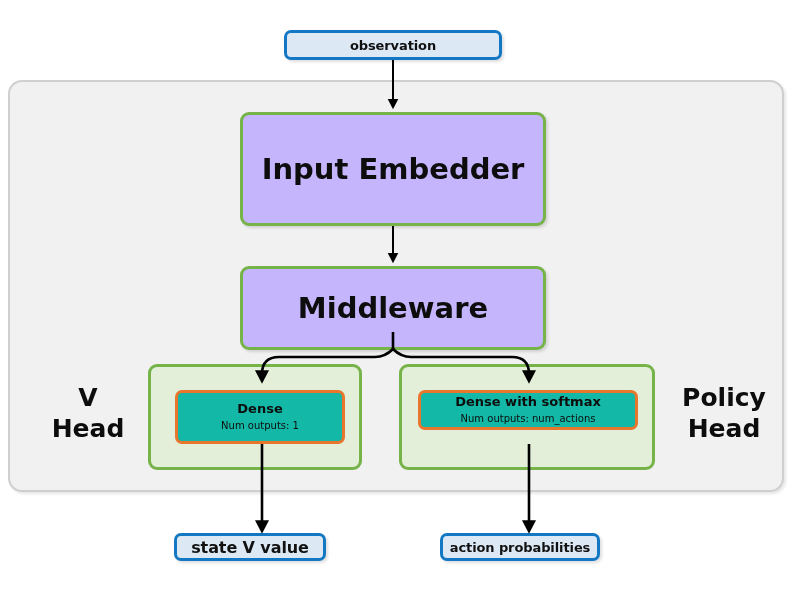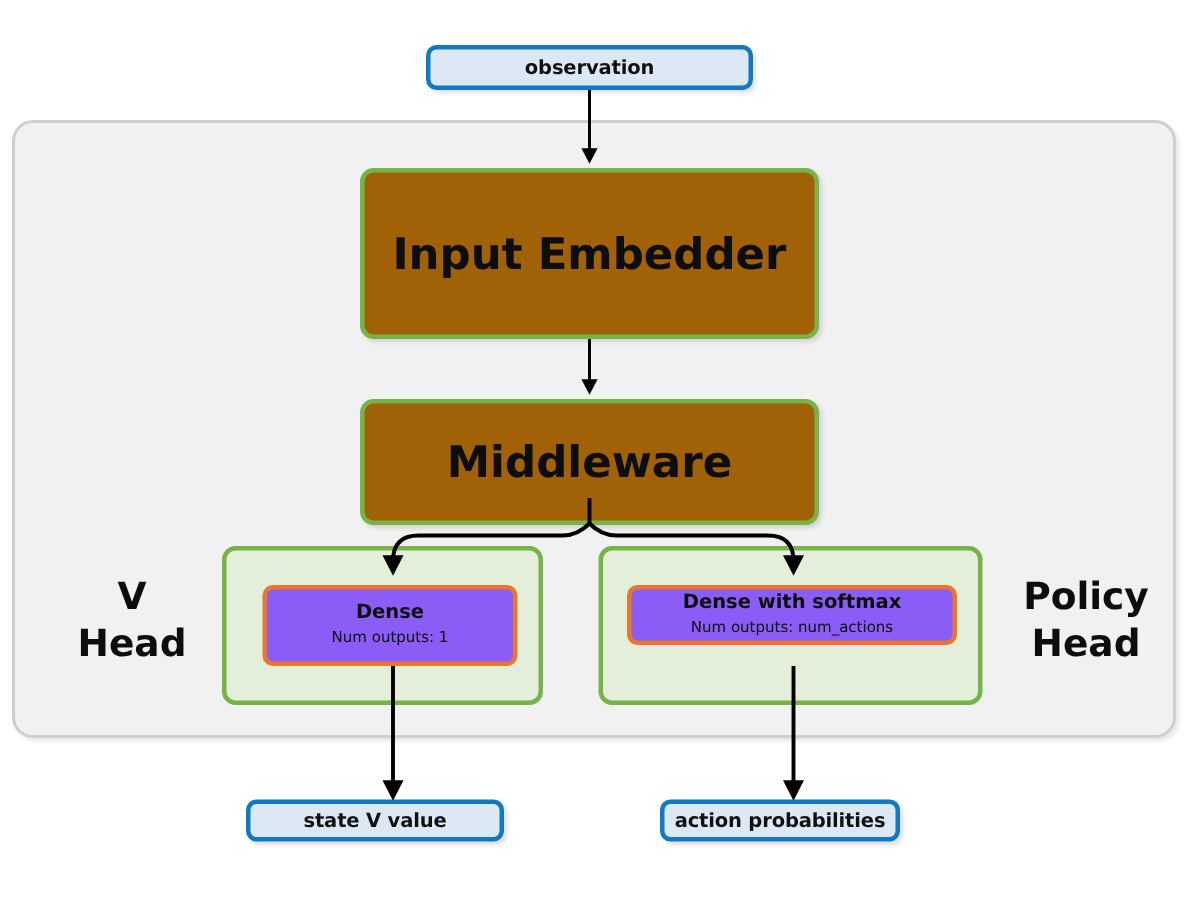--- a/index.html
+++ b/index.html
@@ -33,40 +33,40 @@
     background: #dce9f5;
     border: 3px solid #1378c3;
     border-radius: 7px;
     color: #111111;
     font-weight: bold;
     letter-spacing: -0.1px;
   }
 
   
   .stage-box {
-    background: #a16207;
+    background: #c4b5fd;
     border: 3px solid #76b349;
     border-radius: 9px;
     color: #0d0d0d;
     font-weight: bold;
   }
 
   
   .head-group {
     position: absolute;
     box-sizing: border-box;
     background: #e3efd9;
     border: 3px solid #76b349;
     border-radius: 9px;
     z-index: 2;
   }
 
   
   .dense-box {
-    background: #8b5cf6;
+    background: #14b8a6;
     border: 3px solid #e8762c;
     border-radius: 7px;
     color: #0d0d0d;
     z-index: 4;
   }
   .dense-title {
     font-weight: bold;
     font-size: 13px;
     line-height: 17px;
   }
@@ -151,21 +151,21 @@
   <div class="head-label" style="left:664px; top:382px; width:120px;">
     <div>Policy</div>
     <div>Head</div>
   </div>
 
   <div class="node dense-box" style="left:418px; top:390px; width:220px; height:40px;">
     <span class="dense-title">Dense with softmax</span>
     <span class="dense-sub">Num outputs: num_actions</span>
   </div>
 
-  <div class="node io-box shadowed" style="left:164px; top:533px; width:172px; height:28px; font-size:13px;">
+  <div class="node io-box shadowed" style="left:174px; top:533px; width:152px; height:28px; font-size:16px;">
     <span>state V value</span>
   </div>
 
   <div class="node io-box shadowed" style="left:440px; top:533px; width:160px; height:28px; font-size:13px;">
     <span>action probabilities</span>
   </div>
 
   <svg id="connectors" viewBox="0 0 800 600">
     <defs>
       <marker id="arrowhead" markerWidth="7" markerHeight="7" refX="2.6" refY="3" orient="auto" markerUnits="strokeWidth">

